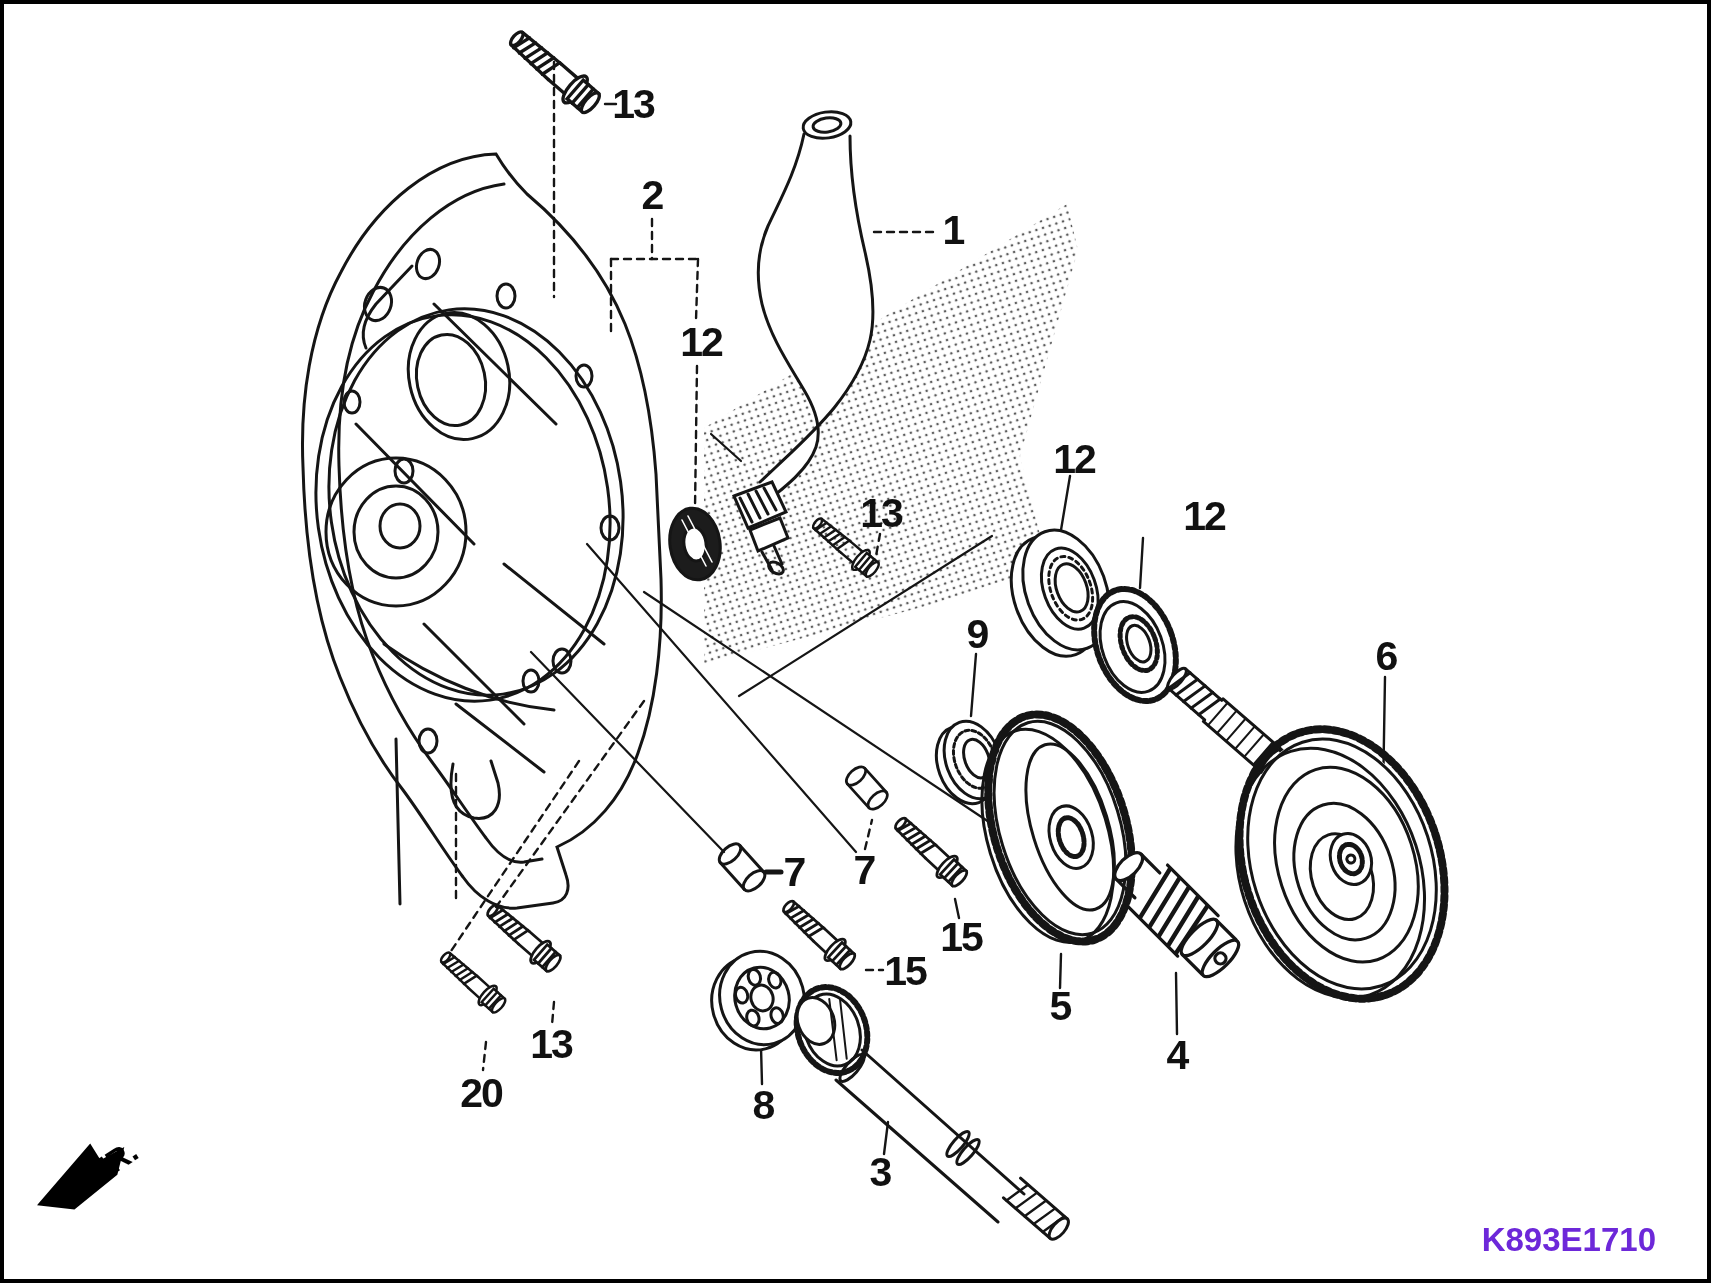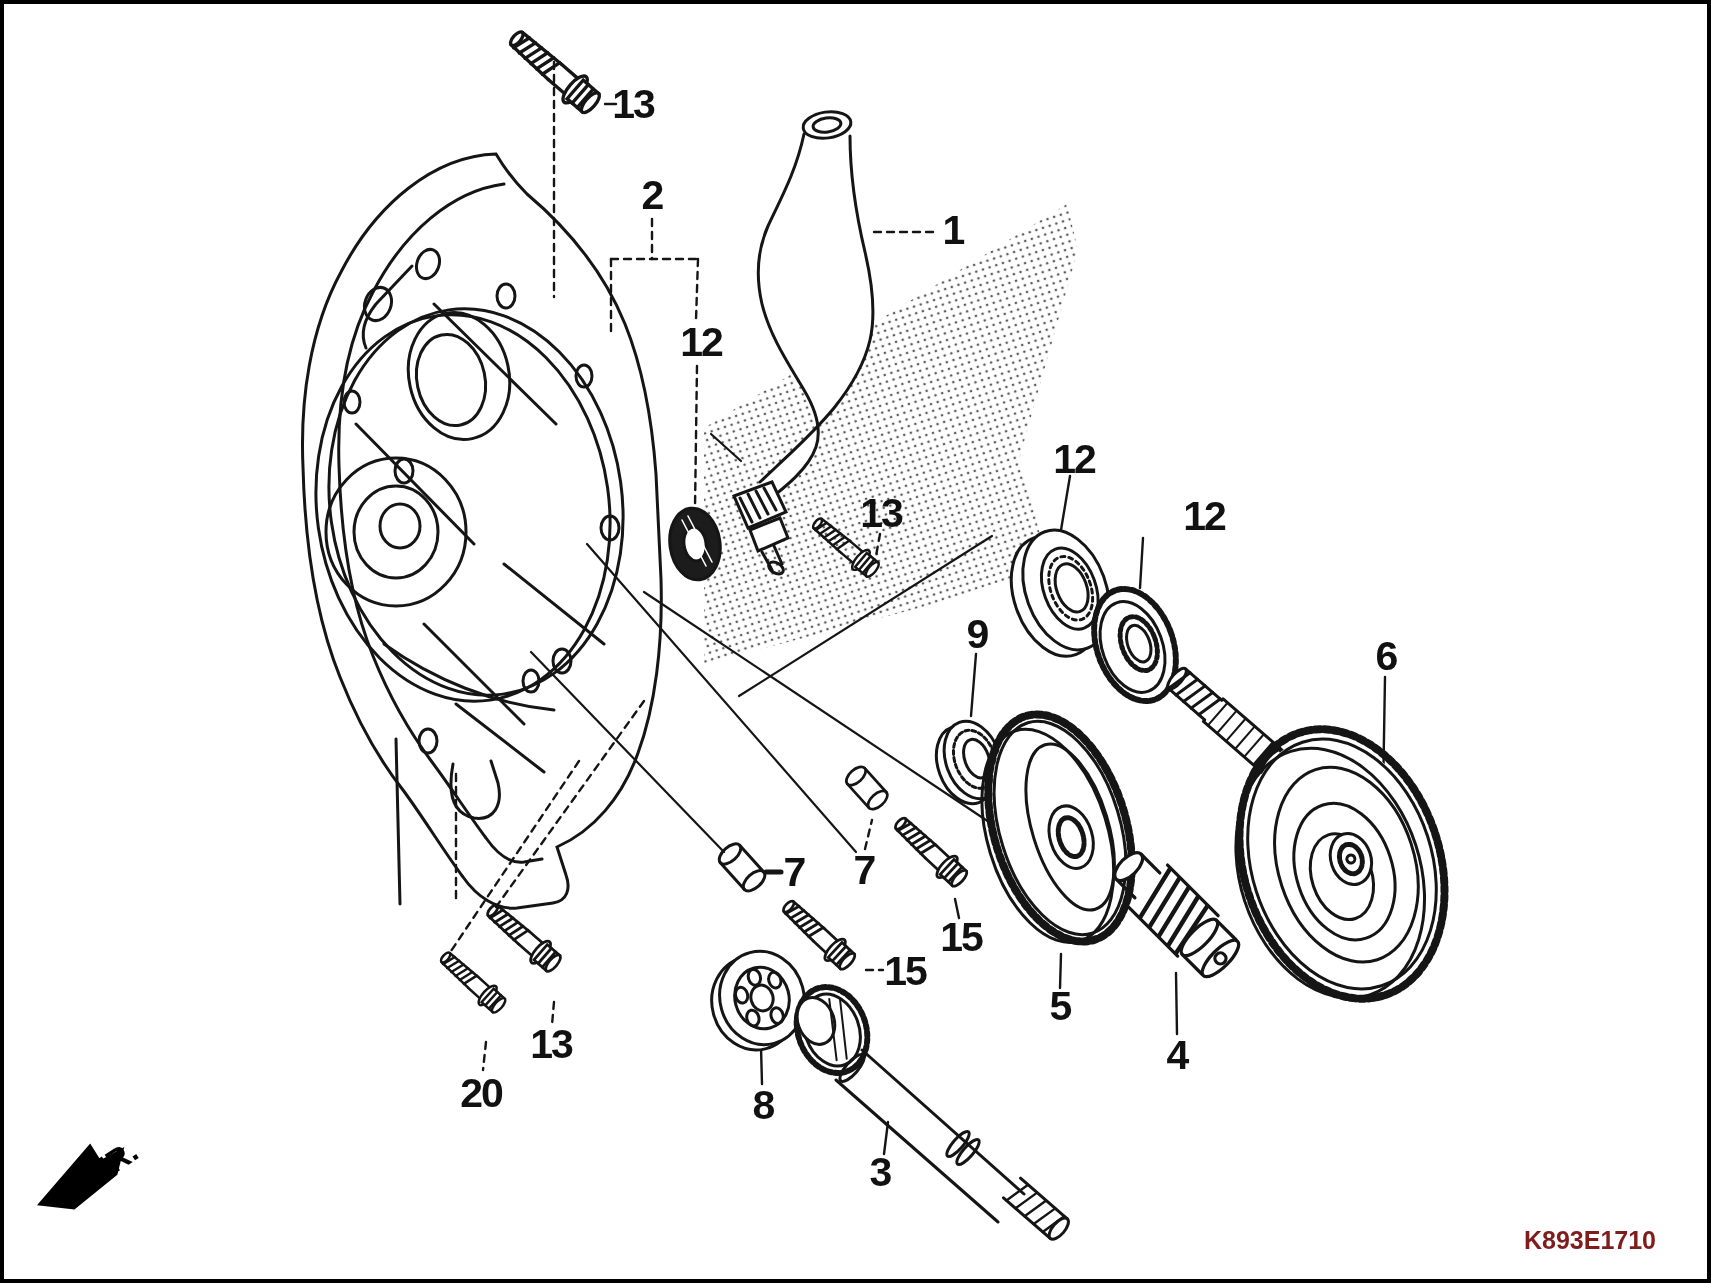--- a/index.html
+++ b/index.html
@@ -27,23 +27,23 @@
     position:absolute;
     transform:translate(-50%,-50%) rotate(-33deg);
     font-weight:bold;
     font-size:31px;
     color:#000;
     letter-spacing:0px;
   }
   .code-label{
     position:absolute;
     font-weight:bold;
-    font-size:25px;
+    font-size:33px;
     letter-spacing:0px;
-    color:#7f1d1d;
+    color:#6d28d9;
     transform:translate(-100%,-50%);
   }
 </style>
 </head>
 <body>
 
 <div class="stage">
 
 <svg width="1711" height="1283" viewBox="0 0 1711 1283" stroke="#151515" fill="none" stroke-width="3" stroke-linecap="round" stroke-linejooin="round">
 

